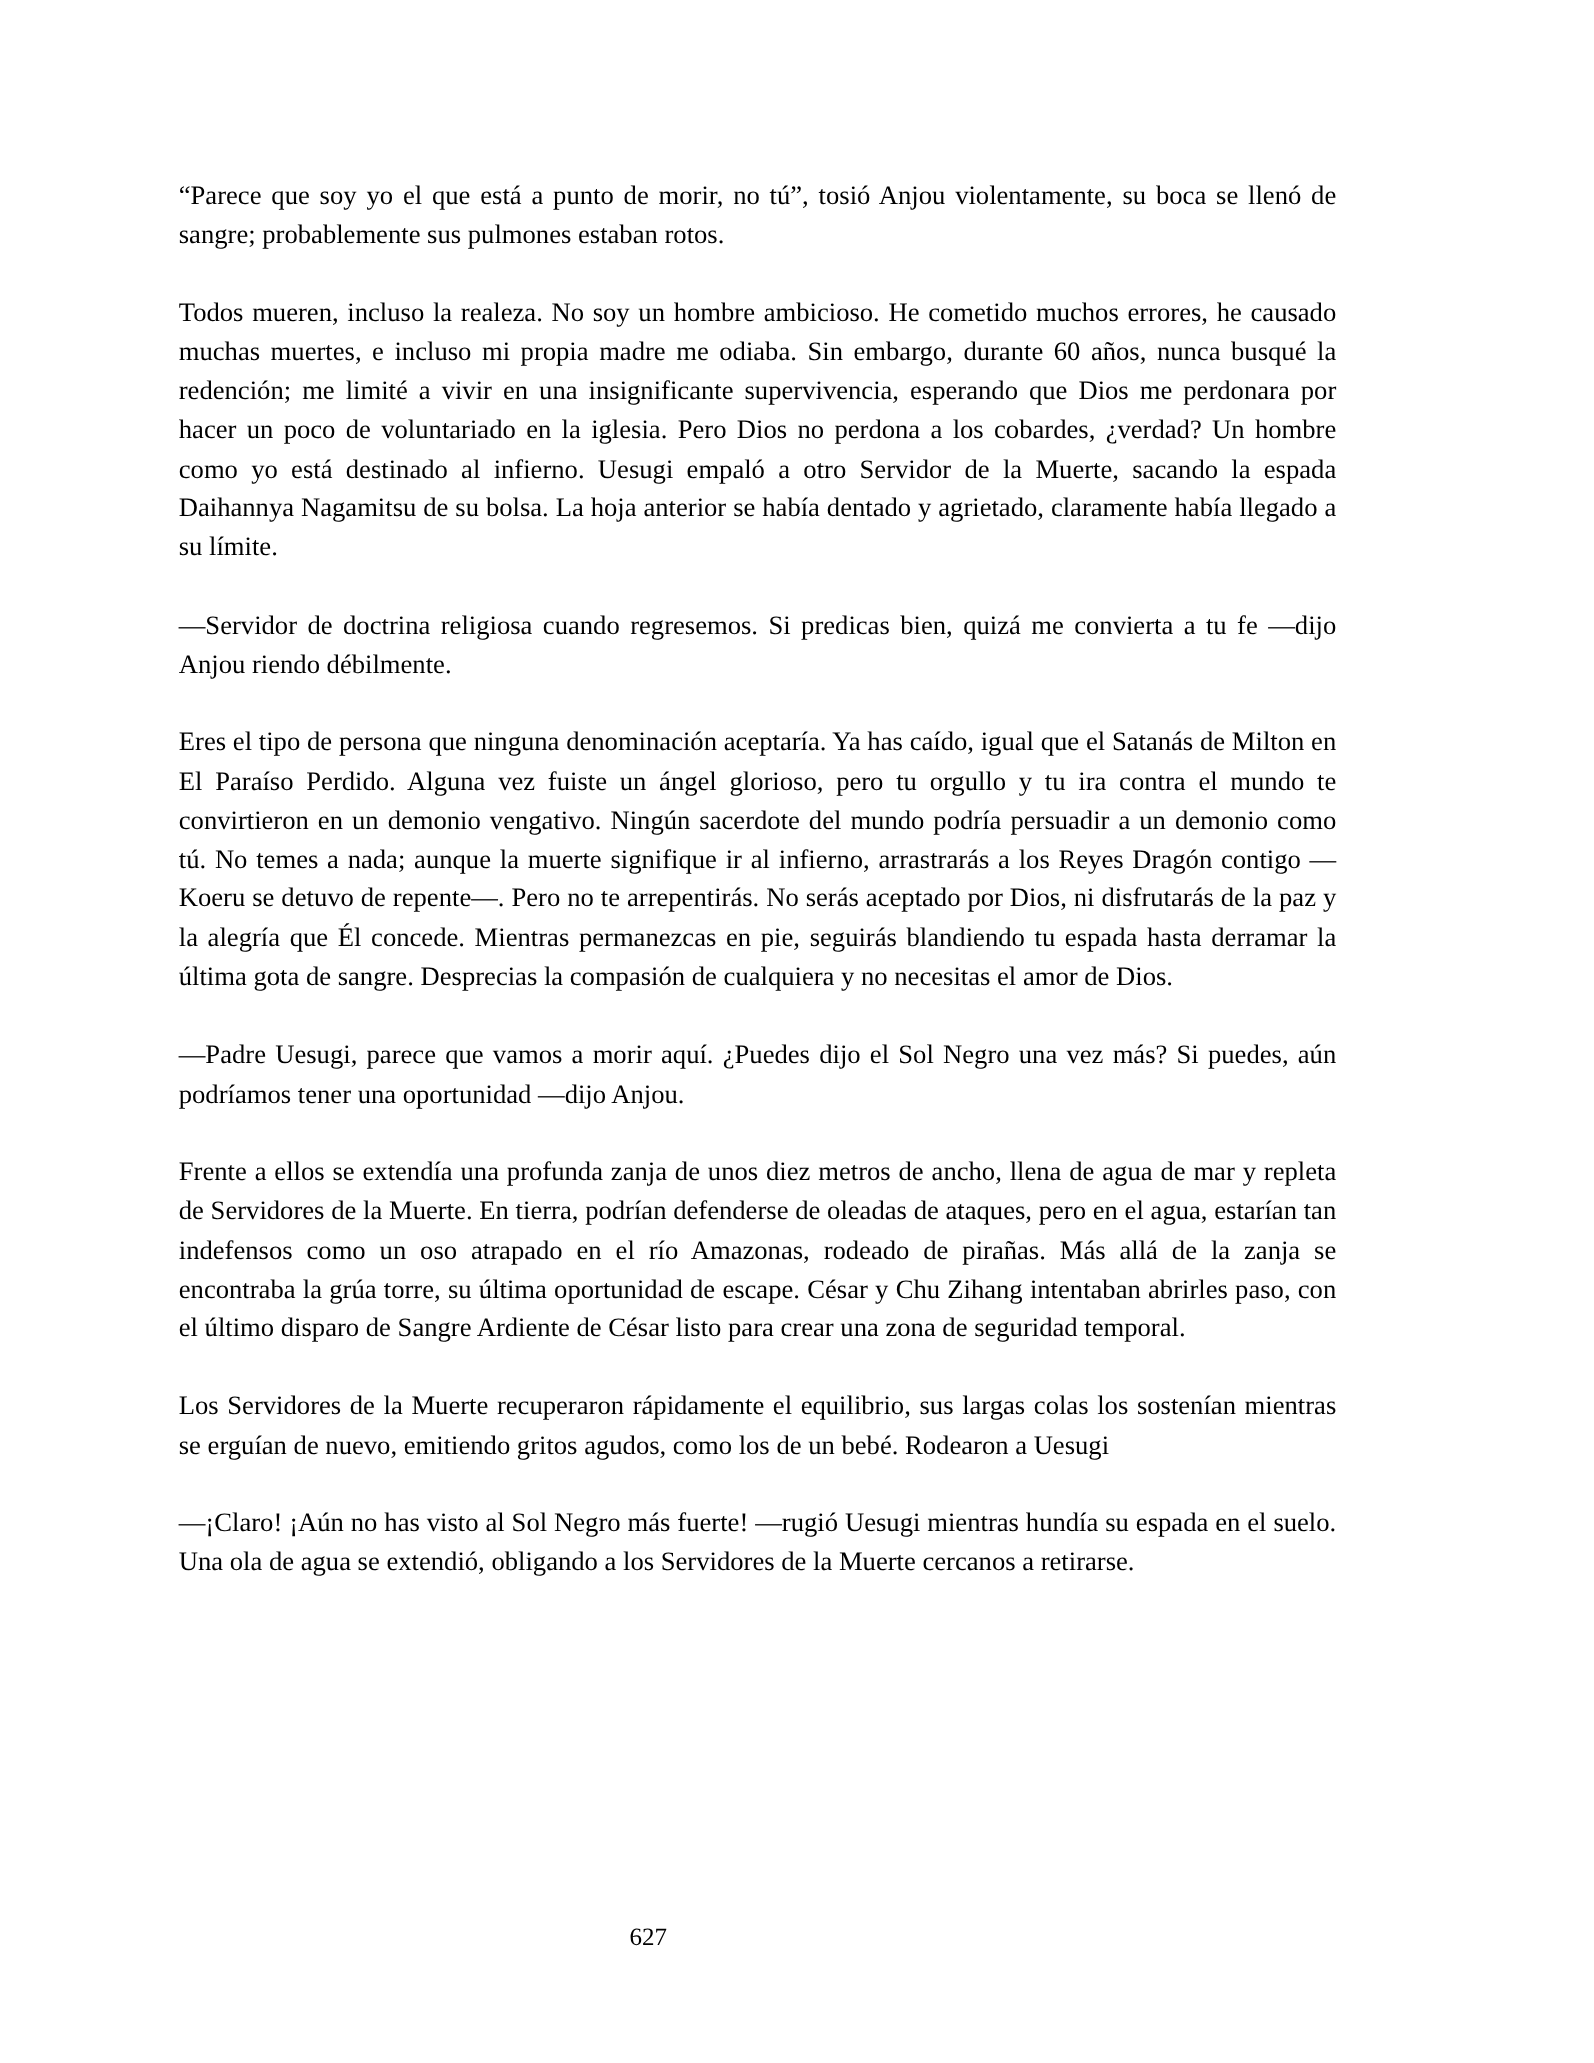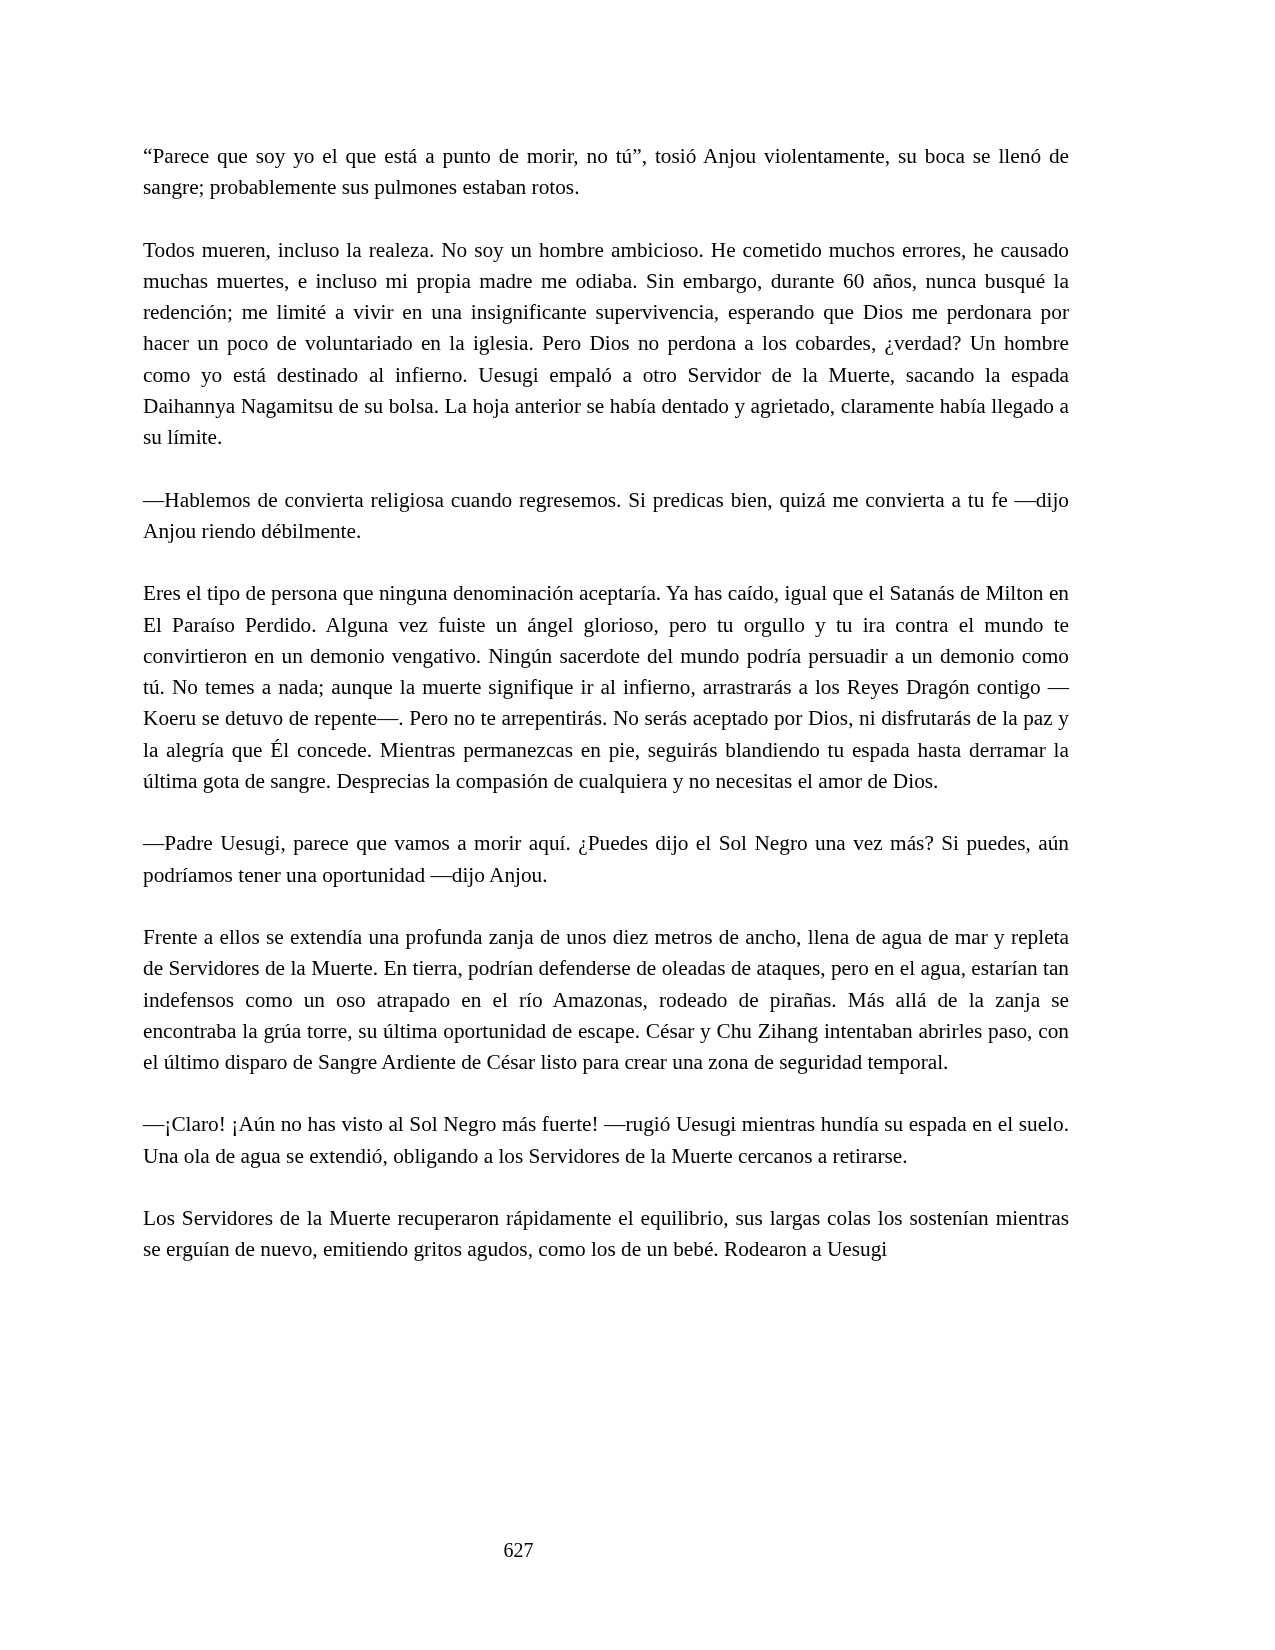--- a/index.html
+++ b/index.html
@@ -46,21 +46,21 @@
     line-height: 24px;
   }
 </style>
 </head>
 <body>
 
 <div class="page">
   <div class="text-block">
     <p class="para">“Parece que soy yo el que está a punto de morir, no tú”, tosió Anjou violentamente, su boca se llenó de sangre; probablemente sus pulmones estaban rotos.</p>
     <p class="para">Todos mueren, incluso la realeza. No soy un hombre ambicioso. He cometido muchos errores, he causado muchas muertes, e incluso mi propia madre me odiaba. Sin embargo, durante 60 años, nunca busqué la redención; me limité a vivir en una insignificante supervivencia, esperando que Dios me perdonara por hacer un poco de voluntariado en la iglesia. Pero Dios no perdona a los cobardes, ¿verdad? Un hombre como yo está destinado al infierno. Uesugi empaló a otro Servidor de la Muerte, sacando la espada Daihannya Nagamitsu de su bolsa. La hoja anterior se había dentado y agrietado, claramente había llegado a su límite.</p>
-    <p class="para">—Hablemos de convierta religiosa cuando regresemos. Si predicas bien, quizá me convierta a tu fe —dijo Anjou riendo débilmente.</p>
+    <p class="para">—Servidor de doctrina religiosa cuando regresemos. Si predicas bien, quizá me convierta a tu fe —dijo Anjou riendo débilmente.</p>
     <p class="para">Eres el tipo de persona que ninguna denominación aceptaría. Ya has caído, igual que el Satanás de Milton en El Paraíso Perdido. Alguna vez fuiste un ángel glorioso, pero tu orgullo y tu ira contra el mundo te convirtieron en un demonio vengativo. Ningún sacerdote del mundo podría persuadir a un demonio como tú. No temes a nada; aunque la muerte signifique ir al infierno, arrastrarás a los Reyes Dragón contigo —Koeru se detuvo de repente—. Pero no te arrepentirás. No serás aceptado por Dios, ni disfrutarás de la paz y la alegría que Él concede. Mientras permanezcas en pie, seguirás blandiendo tu espada hasta derramar la última gota de sangre. Desprecias la compasión de cualquiera y no necesitas el amor de Dios.</p>
     <p class="para">—Padre Uesugi, parece que vamos a morir aquí. ¿Puedes dijo el Sol Negro una vez más? Si puedes, aún podríamos tener una oportunidad —dijo Anjou.</p>
     <p class="para">Frente a ellos se extendía una profunda zanja de unos diez metros de ancho, llena de agua de mar y repleta de Servidores de la Muerte. En tierra, podrían defenderse de oleadas de ataques, pero en el agua, estarían tan indefensos como un oso atrapado en el río Amazonas, rodeado de pirañas. Más allá de la zanja se encontraba la grúa torre, su última oportunidad de escape. César y Chu Zihang intentaban abrirles paso, con el último disparo de Sangre Ardiente de César listo para crear una zona de seguridad temporal.</p>
+    <p class="para">Los Servidores de la Muerte recuperaron rápidamente el equilibrio, sus largas colas los sostenían mientras se erguían de nuevo, emitiendo gritos agudos, como los de un bebé. Rodearon a Uesugi</p>
     <p class="para">—¡Claro! ¡Aún no has visto al Sol Negro más fuerte! —rugió Uesugi mientras hundía su espada en el suelo. Una ola de agua se extendió, obligando a los Servidores de la Muerte cercanos a retirarse.</p>
-    <p class="para">Los Servidores de la Muerte recuperaron rápidamente el equilibrio, sus largas colas los sostenían mientras se erguían de nuevo, emitiendo gritos agudos, como los de un bebé. Rodearon a Uesugi</p>
   </div>
   <div class="page-number">627</div>
 </div>
 
 </body></html>

